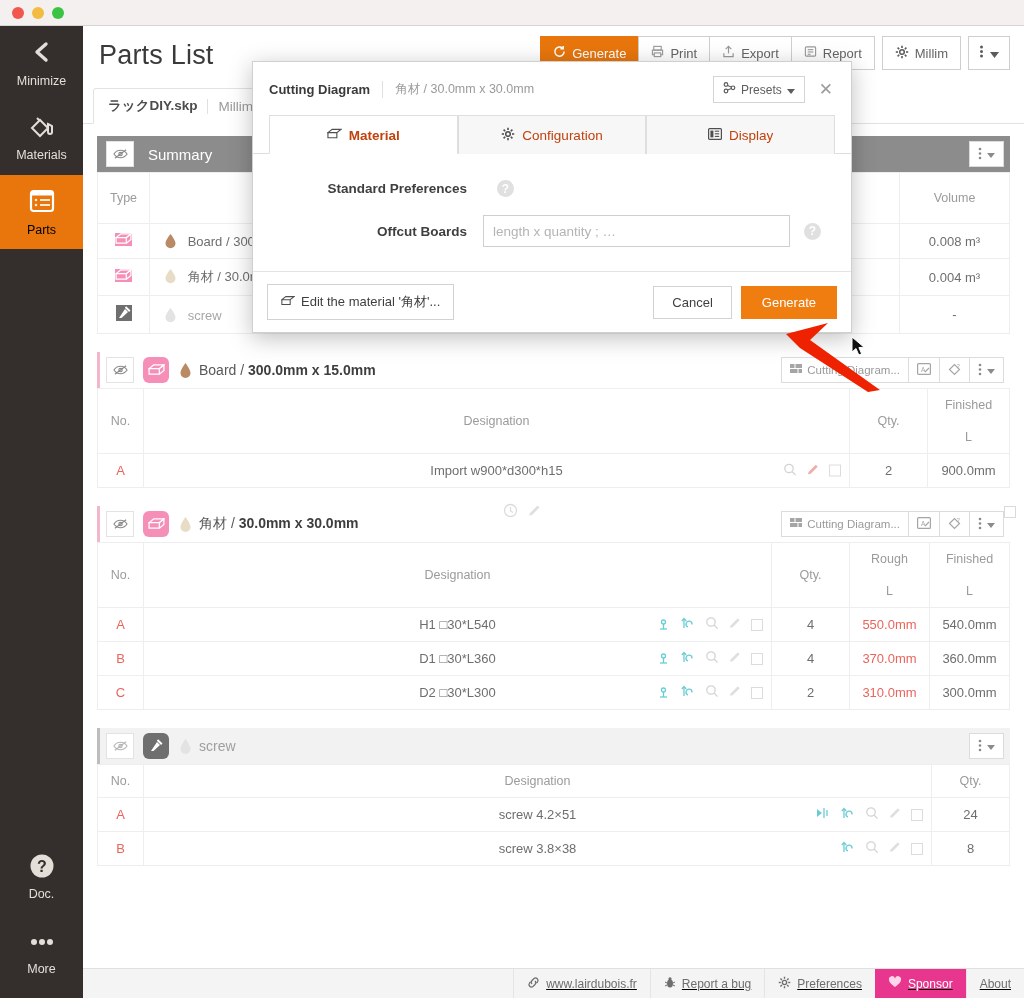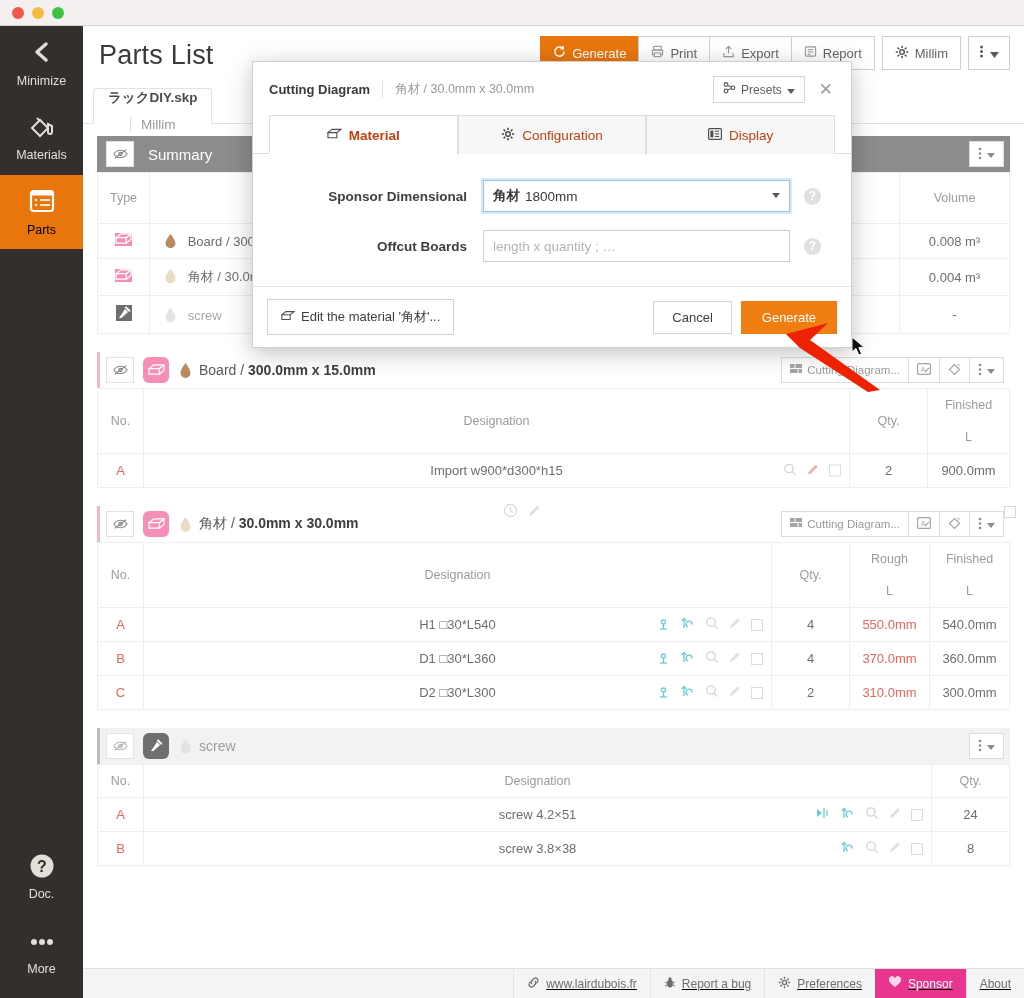--- a/index.html
+++ b/index.html
@@ -66,21 +66,20 @@
   #tabbar {
     height: 36px; border-bottom: 1px solid #e2e2e2; display: flex;
     align-items: stretch; padding-left: 10px;
   }
   .ftab {
     display: flex; align-items: center; gap: 10px; padding: 0 14px;
     font-size: 13.5px; color: #4c4c4c; font-weight: bold;
     border: 1px solid #e2e2e2; border-bottom: 1px solid #fff;
     border-radius: 3px 3px 0 0; background: #fff; margin-bottom: -1px;
     cursor: pointer;
-    flex-direction: column;
   }
   .ftab .unit { font-weight: normal; color: #9a9a9a; border-left: 1px solid #e0e0e0; padding-left: 10px; }
   
   #content { padding: 12px 14px 0 14px; }
   
   .group { margin-bottom: 18px; }
   .ghead {
     display: flex; align-items: center; height: 36px; padding: 0 6px 0 0;
     border-left: 3px solid #f3b7cd;
   }
@@ -998,28 +997,21 @@
             <line x1="6.8" y1="5.8" x2="11.2" y2="5.8" stroke="#4f4f4f" stroke-width="1.1"></line>
             <line x1="6.8" y1="8.4" x2="11.2" y2="8.4" stroke="#4f4f4f" stroke-width="1.1"></line>
           </svg>
       </span>
       <span>Display</span>
     </div>
   </div>
 
   <div id="modal-body">
     <div class="frow">
-      <div class="flabel">Sponsor Dimensional</div>
-      <div class="fctl">
-        <div class="finput focus">
-          <b>角材</b>
-            <span style="margin-left:5px">1800mm</span>
-          <span class="caret"></span>
-        </div>
-      </div>
+      <div class="flabel">Standard Preferences</div>
       <div class="help">?</div>
     </div>
     <div class="frow" style="margin-bottom:2px">
       <div class="flabel">Offcut Boards</div>
       <div class="fctl">
         <div class="finput">
           <span class="ph">length x quantity ; …</span>
         </div>
       </div>
       <div class="help">?</div>

